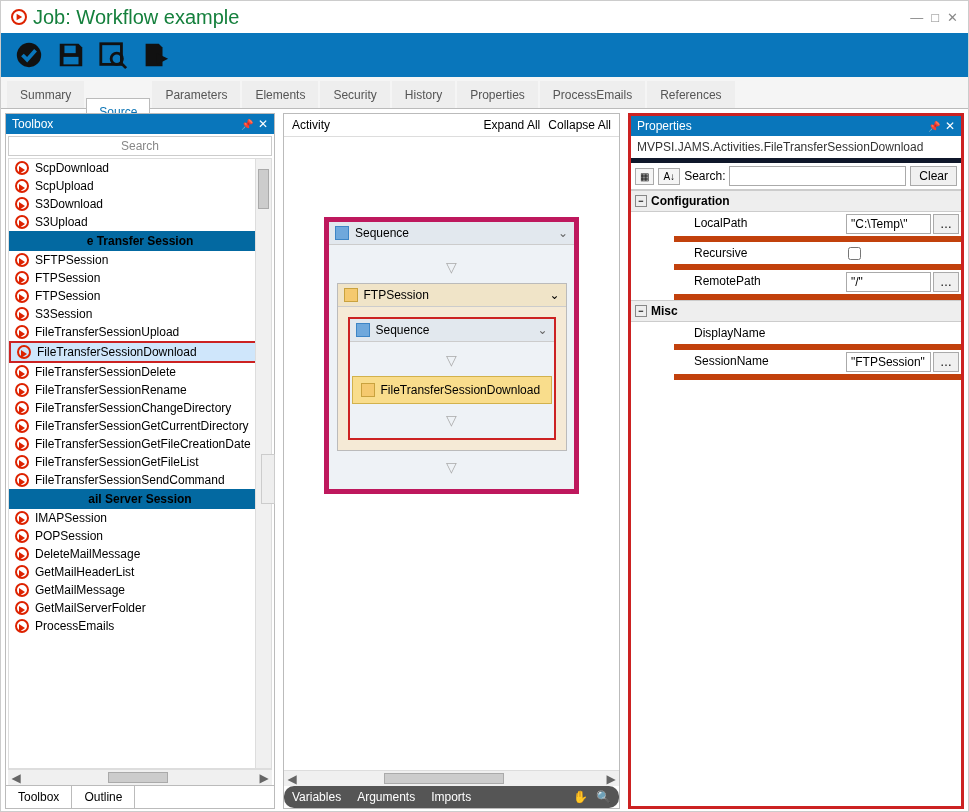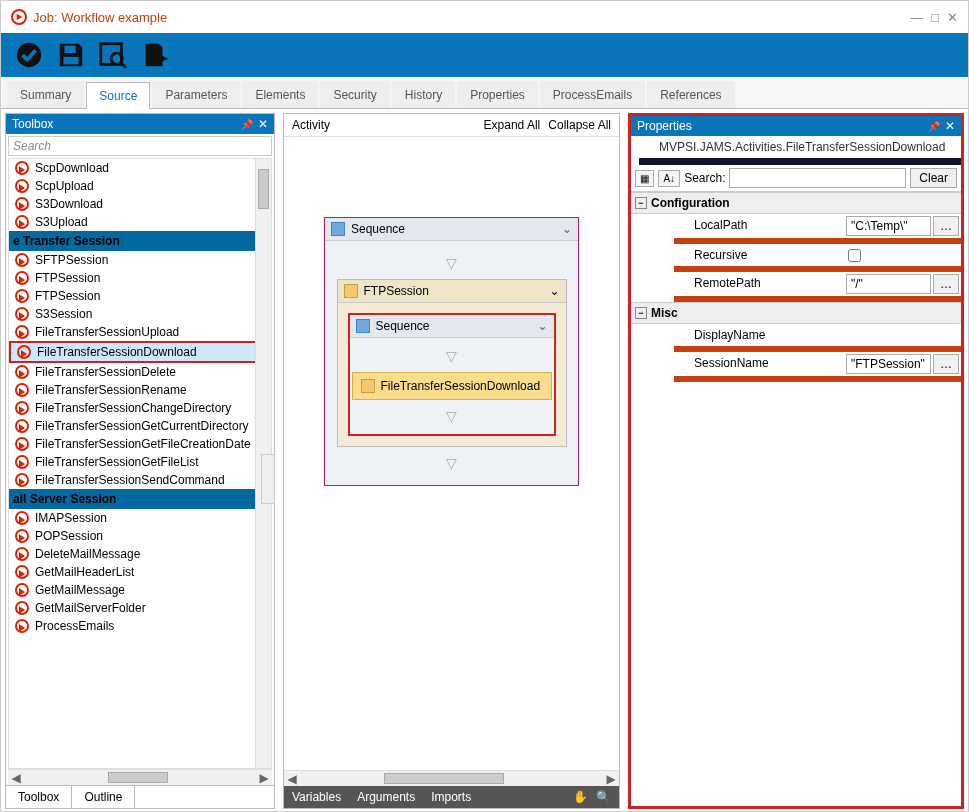--- a/index.html
+++ b/index.html
@@ -2,44 +2,44 @@
 <html><head>
 <meta charset="utf-8">
 <style>
 * { box-sizing: border-box; margin: 0; padding: 0; font-family: "Segoe UI", Tahoma, sans-serif; font-size: 12px; }
 body { background: #fff; width: 969px; height: 812px; overflow: hidden; border: 1px solid #ccc; position: relative; }
 
 
 .titlebar { display: flex; align-items: center; padding: 6px 10px; height: 32px; }
 .titlebar .app-icon { width: 16px; height: 16px; border-radius: 50%; border: 2px solid #d20; display: flex; align-items: center; justify-content: center; margin-right: 6px; }
 .titlebar .app-icon svg { width: 8px; height: 8px; }
-.titlebar .title { color: #c2410c; font-size: 13px; }
+.titlebar .title { color: #15803d; font-size: 20px; }
 .titlebar .win-controls { margin-left: auto; display: flex; gap: 8px; color: #888; }
 .titlebar .win-controls span { cursor: pointer; font-size: 13px; }
 
 
 .toolbar-strip { background: #0976bb; height: 44px; display: flex; align-items: center; padding: 0 10px; gap: 6px; }
 .toolbar-strip .tb-btn { width: 36px; height: 36px; display: flex; align-items: center; justify-content: center; color: #000; }
 .toolbar-strip .tb-btn svg { width: 30px; height: 30px; }
 
 
 .tabs { display: flex; border-bottom: 1px solid #bbb; background: #f5f5f5; padding-left: 6px; }
 .tabs .tab { padding: 6px 12px; border: 1px solid transparent; border-bottom: none; background: #eee; margin-right: 2px; margin-top: 4px; cursor: pointer; color: #555; }
-.tabs .tab.active { background: #fff; border-color: #bbb; color: #0b74b5; position: relative; top: 1px; }
+.tabs .tab.active { background: #fff; border-color: #bbb; color: #0b74b5; position: relative; top: 17px; }
 
 
 .main { display: flex; height: calc(100% - 32px - 44px - 30px); }
 .panel { border: 1px solid #bbb; margin: 4px; background: #fff; display: flex; flex-direction: column; }
 .panel-header { background: #0976bb; color: #fff; padding: 3px 6px; display: flex; align-items: center; }
 .panel-header .pin { margin-left: auto; margin-right: 4px; font-size: 10px; }
 .panel-header .close { font-size: 12px; cursor: pointer; }
 
 
 .toolbox { width: 270px; }
-.toolbox .search { border: 1px solid #ccc; margin: 2px; padding: 2px 4px; color: #888; font-style: italic; }
+.toolbox .search { border: 1px solid #ccc; margin: 2px; padding: 2px 4px; color: #888; }
 .toolbox-list { flex: 1; overflow-y: auto; border: 1px solid #ddd; margin: 0 2px; position: relative; }
 .toolbox-list .item { display: flex; align-items: center; padding: 2px 6px; cursor: pointer; }
 .toolbox-list .item .ico { width: 14px; height: 14px; border-radius: 50%; border: 2px solid #d20; margin-right: 6px; flex-shrink: 0; position: relative; }
 .toolbox-list .item .ico::after { content: ""; position: absolute; left: 2px; top: 3px; width: 0; height: 0; border-left: 6px solid #d20; border-top: 4px solid transparent; border-bottom: 4px solid transparent; }
 .toolbox-list .cat { font-weight: bold; background: #0369a1; padding: 3px 4px; }
 .toolbox-list .item.selected { background: #cfe6fb; border: 2px solid #c22; }
 .toolbox-scroll-track { position: absolute; right: 0; top: 0; bottom: 0; width: 16px; background: #f0f0f0; border-left: 1px solid #ddd; }
 .toolbox-scroll-thumb { position: absolute; top: 10px; height: 40px; left: 2px; right: 2px; background: #ccc; border: 1px solid #aaa; }
 .toolbox .hscroll { height: 16px; background: #f0f0f0; border-top: 1px solid #ddd; position: relative; margin: 0 2px; }
 .toolbox .hscroll .thumb { position: absolute; left: 100px; width: 60px; top: 2px; bottom: 2px; background: #ccc; border: 1px solid #aaa; }
@@ -49,46 +49,46 @@
 .toolbox .bottom-tabs .btab { padding: 4px 12px; border-right: 1px solid #bbb; cursor: pointer; }
 .toolbox .bottom-tabs .btab.active { background: #fff; }
 
 
 .designer { flex: 1; display: flex; flex-direction: column; }
 .designer .act-header { display: flex; padding: 4px 8px; border-bottom: 1px solid #ddd; }
 .designer .act-header .title { font-weight: normal; }
 .designer .act-header .actions { margin-left: auto; display: flex; gap: 8px; }
 .designer .act-header .actions span { cursor: pointer; }
 .designer .canvas { flex: 1; overflow: auto; background: #fff; padding: 20px; display: flex; justify-content: center; }
-.seq-box { border: 1px solid #be185d; background: #eef2f6; width: 255px; }
+.seq-box { border: 5px solid #be185d; background: #eef2f6; width: 255px; }
 .seq-head { background: #e2e8ee; border-bottom: 1px solid #ccc; padding: 4px 6px; display: flex; align-items: center; }
 .seq-head .sico { width: 14px; height: 14px; background: #6fa8dc; border: 1px solid #3d85c6; margin-right: 6px; }
 .seq-head .chev { margin-left: auto; color: #666; }
 .seq-body { padding: 14px 12px; display: flex; flex-direction: column; align-items: center; gap: 8px; }
 .drop-arrow { color: #aaa; font-size: 14px; }
 .ftp-box { border: 1px solid #bbb; background: #f5ead6; width: 230px; }
 .ftp-head { background: #f0e4c8; border-bottom: 1px solid #ccc; padding: 4px 6px; display: flex; align-items: center; }
 .ftp-head .fico { width: 14px; height: 14px; background: #f5c96e; border: 1px solid #c9a23e; margin-right: 6px; }
 .ftp-body { padding: 10px; }
 .inner-seq { border: 2px solid #c22; background: #eef2f6; }
 .inner-seq .seq-head { background: #e2e8ee; }
 .inner-seq .seq-body { padding: 10px; }
 .activity-node { background: #f9dd8c; border: 1px solid #d2b24c; padding: 6px 8px; display: flex; align-items: center; width: 200px; }
 .activity-node .aico { width: 14px; height: 14px; background: #f5c96e; border: 1px solid #c9a23e; margin-right: 6px; }
 .designer .hscroll { height: 16px; background: #f0f0f0; border-top: 1px solid #ddd; position: relative; }
 .designer .hscroll .thumb { position: absolute; left: 100px; width: 120px; top: 2px; bottom: 2px; background: #ccc; border: 1px solid #aaa; }
 .designer .hscroll .arr { position: absolute; top: 0; bottom: 0; width: 16px; display: flex; align-items: center; justify-content: center; color: #666; }
 .designer .hscroll .arr.l { left: 0; } .designer .hscroll .arr.r { right: 0; }
-.designer .bottom-bar { background: #555; color: #fff; display: flex; padding: 4px 8px; gap: 16px; }
+.designer .bottom-bar { background: #555; color: #fff; display: flex; padding: 4px 8px; gap: 16px; border-radius: 10px; }
 .designer .bottom-bar .bitem { cursor: pointer; }
 .designer .bottom-bar .icons { margin-left: auto; display: flex; gap: 8px; }
 
 
 .properties { width: 336px; border: 3px solid #c22 !important; }
-.prop-top { padding: 4px 20px; color: #333; border-bottom: 7px solid #0f172a; margin-left: 8px; }
+.prop-top { padding: 4px 6px; color: #333; border-bottom: 5px solid #0f172a; }
 .prop-toolbar { display: flex; align-items: center; padding: 3px 4px; border-bottom: 1px solid #ccc; gap: 4px; }
 .prop-toolbar .pbtn { border: 1px solid #aaa; padding: 2px 4px; background: #f5f5f5; font-size: 10px; }
 .prop-toolbar .psearch { flex: 1; border: 1px solid #aaa; padding: 2px 4px; }
 .prop-toolbar .pclear { border: 1px solid #aaa; padding: 2px 8px; background: #f0f0f0; cursor: pointer; }
 .prop-grid { flex: 1; overflow: auto; }
 .prop-cat { background: #eee; border-top: 1px solid #ccc; border-bottom: 1px solid #ccc; padding: 3px 4px; font-weight: bold; display: flex; align-items: center; }
 .prop-cat .exp { width: 12px; height: 12px; border: 1px solid #888; margin-right: 4px; display: flex; align-items: center; justify-content: center; font-size: 9px; line-height: 1; }
 .prop-row { display: flex; border-bottom: 6px solid #c2410c; margin-left: 43px; }
 .prop-row .pname { width: 170px; padding: 4px 6px 4px 20px; }
 .prop-row .pval { flex: 1; padding: 2px; display: flex; align-items: center; }
@@ -152,21 +152,21 @@
     <div class="tab">Elements</div>
     <div class="tab">Security</div>
     <div class="tab">History</div>
     <div class="tab">Properties</div>
     <div class="tab">ProcessEmails</div>
     <div class="tab">References</div>
   </div>
 
 <div class="main">
 
-  <div class="panel toolbox" style="position:relative;">
+  <div class="panel toolbox" style="position:relative;text-align:center;">
     <div class="panel-header">
       <span>Toolbox</span>
       <span class="pin">📌</span>
       <span class="close">✕</span>
     </div>
     <div class="search">Search</div>
     <div class="toolbox-list" id="toolbox-list">
       <div class="item">
           <span class="ico"></span>
           <span>ScpDownload</span>

